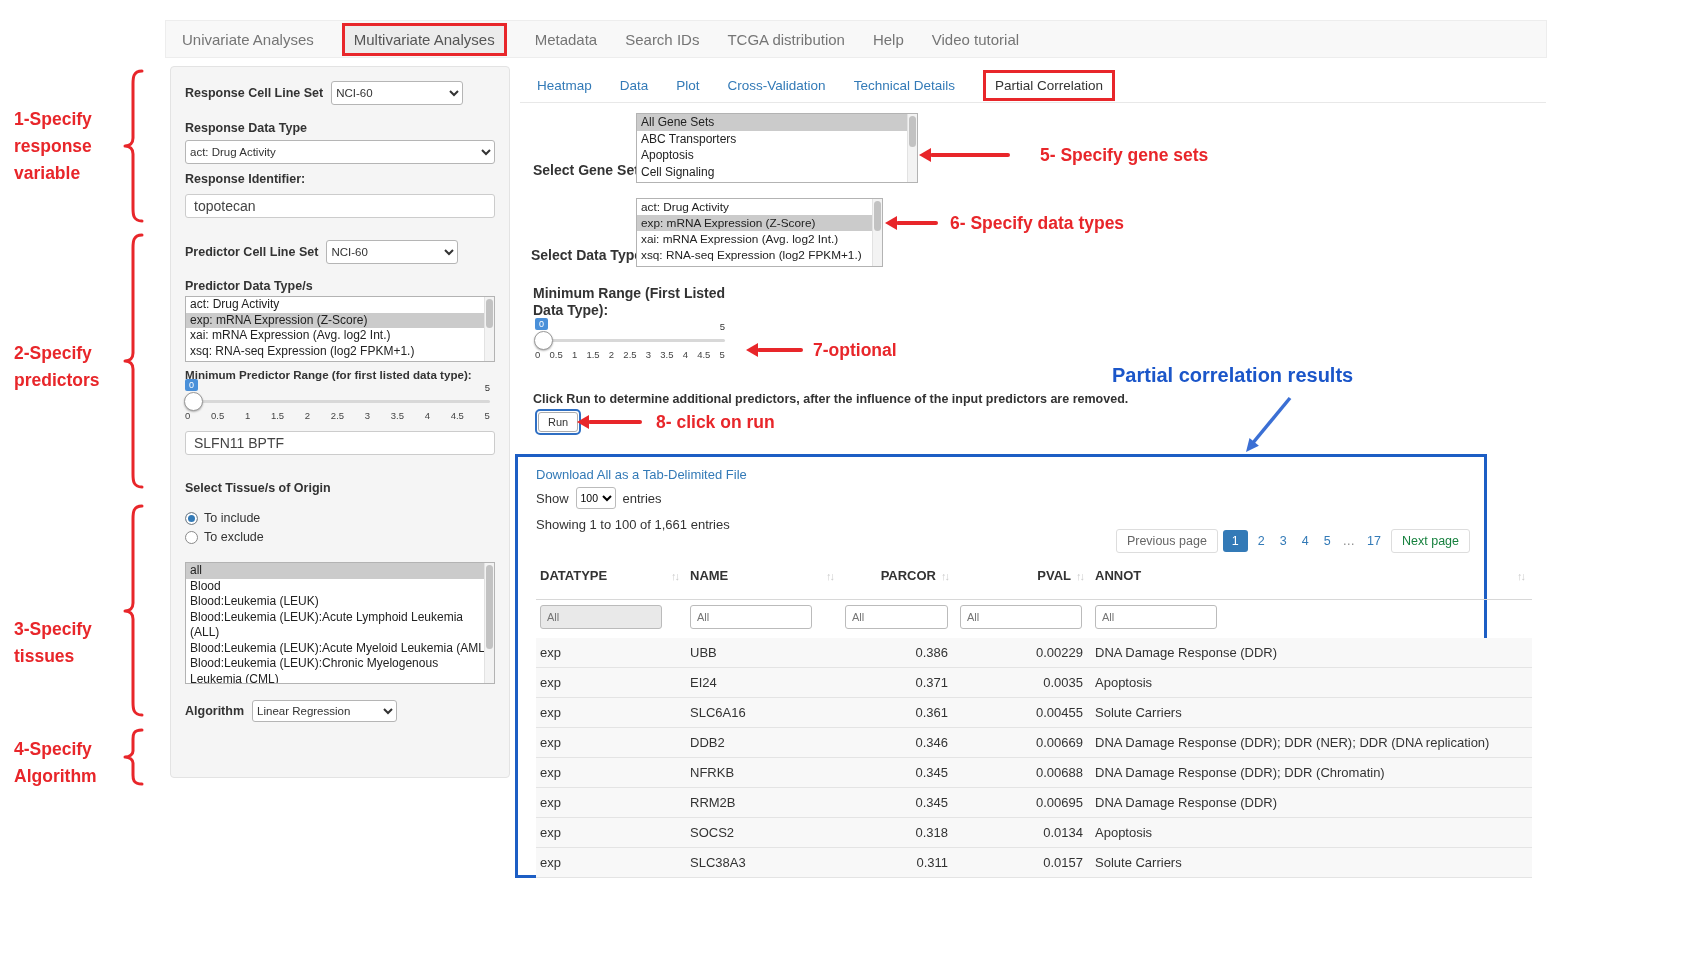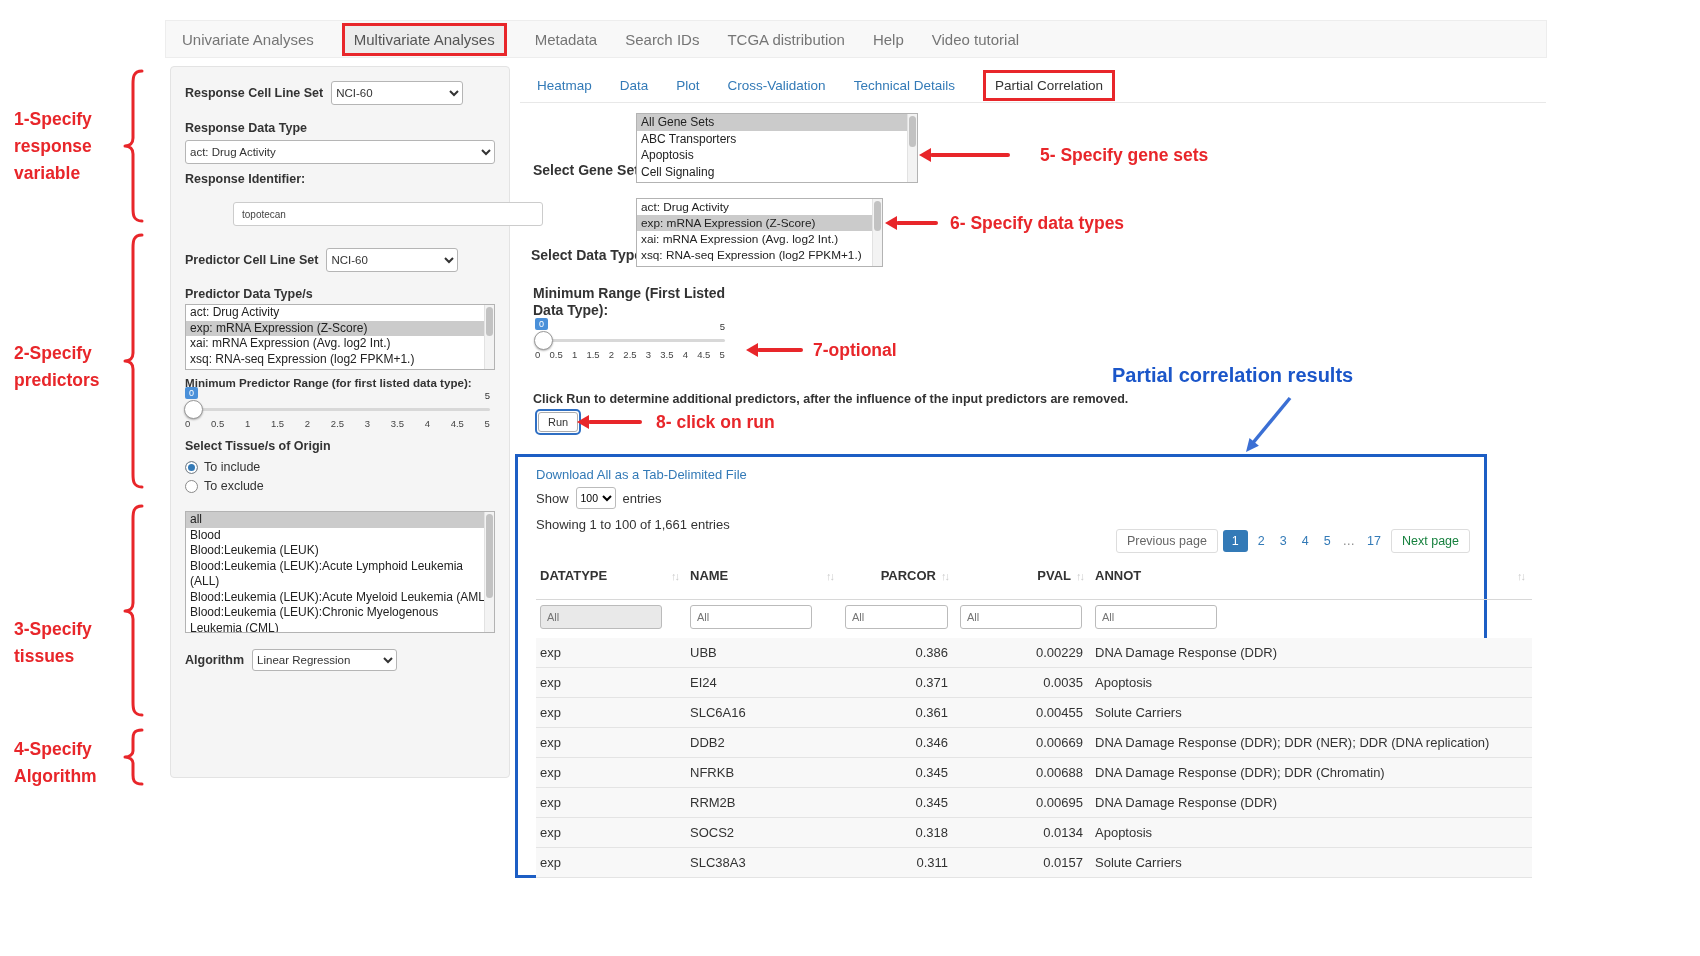--- a/index.html
+++ b/index.html
@@ -15,22 +15,22 @@
   
   .red-note{position:absolute;color:#e8262a;font-weight:bold;font-size:17.5px;line-height:27px;white-space:pre-line;}
   .brace{position:absolute;}
 
   
   .sidebar{position:absolute;left:170px;top:66px;width:340px;height:712px;background:#f5f5f5;
            border:1px solid #e3e3e3;border-radius:4px;padding:14px;box-sizing:border-box;font-size:12.5px;}
   .lbl{font-weight:bold;color:#333;}
   .inline-row{display:flex;align-items:center;gap:8px;}
   select.ctl{font-size:11.5px;height:24px;border:1px solid #b5b5b5;border-radius:3px;background:#fff;color:#333;}
-  input.ctl{font-size:10px;height:24px;border:1px solid #ccc;border-radius:3px;background:#fff;color:#444;
-            padding:0 8px;width:100%;box-sizing:border-box;margin-left:48px;}
+  input.ctl{font-size:14px;height:24px;border:1px solid #ccc;border-radius:3px;background:#fff;color:#444;
+            padding:0 8px;width:100%;box-sizing:border-box;}
   .listbox{position:relative;background:#fff;border:1px solid #b3b3b3;overflow:hidden;}
   .listbox .opt{font-size:12px;line-height:15.5px;padding:0 4px;white-space:nowrap;color:#222;cursor:pointer;}
   .listbox--wrap .opt{white-space:normal;}
   .opt--sel{background:#cbcbcb;}
   .sb{position:absolute;right:0;top:0;bottom:0;width:9px;background:#f3f3f3;border-left:1px solid #e2e2e2;}
   .sb-thumb{position:absolute;left:1px;right:1px;top:2px;height:45%;background:#c2c2c2;border-radius:4px;}
 
   .radio-row{display:flex;align-items:center;gap:6px;margin-bottom:5px;cursor:pointer;}
   .radio{width:13px;height:13px;border-radius:50%;border:1px solid #8a8a8a;background:#fff;box-sizing:border-box;flex:0 0 auto;}
   .radio--on{background:#337ab7;box-shadow:inset 0 0 0 2px #fff;}
@@ -138,21 +138,21 @@
       <select class="ctl" style="width:132px;">
         <option>NCI-60</option>
       </select>
     </div>
 
     <div class="lbl" style="margin-bottom:5px;">Response Data Type</div>
     <select class="ctl" style="width:100%;margin-bottom:8px;">
       <option>act: Drug Activity</option>
     </select>
 
-    <div class="lbl" style="margin-bottom:16px;">Response Identifier:</div>
+    <div class="lbl" style="margin-bottom:8px;">Response Identifier:</div>
     <input class="ctl" style="margin-bottom: 22px;" value="topotecan">
 
     <div class="inline-row" style="margin-bottom:15px;">
       <span class="lbl">Predictor Cell Line Set</span>
       <select class="ctl" style="width:132px;">
         <option>NCI-60</option>
       </select>
     </div>
 
     <div class="lbl" style="margin-bottom:3px;">Predictor Data Type/s</div>
@@ -180,22 +180,23 @@
         <span>2</span>
         <span>2.5</span>
         <span>3</span>
         <span>3.5</span>
         <span>4</span>
         <span>4.5</span>
         <span>5</span>
       </div>
     </div>
 
-
-    <div class="lbl" style="margin-bottom:7px;">Select Tissue/s of Origin</div>
+    <input class="ctl" style="margin-bottom: 26px;" value="SLFN11 BPTF">
+
+    <div class="lbl" style="margin-bottom:16px;">Select Tissue/s of Origin</div>
     <div class="radio-row">
       <span class="radio radio--on"></span>
       <span class="radio-label">To include</span>
     </div>
     <div class="radio-row" style="margin-bottom:18px;">
       <span class="radio"></span>
       <span class="radio-label">To exclude</span>
     </div>
 
     <div class="listbox listbox--wrap" style="height:120px;margin-bottom:16px;">

